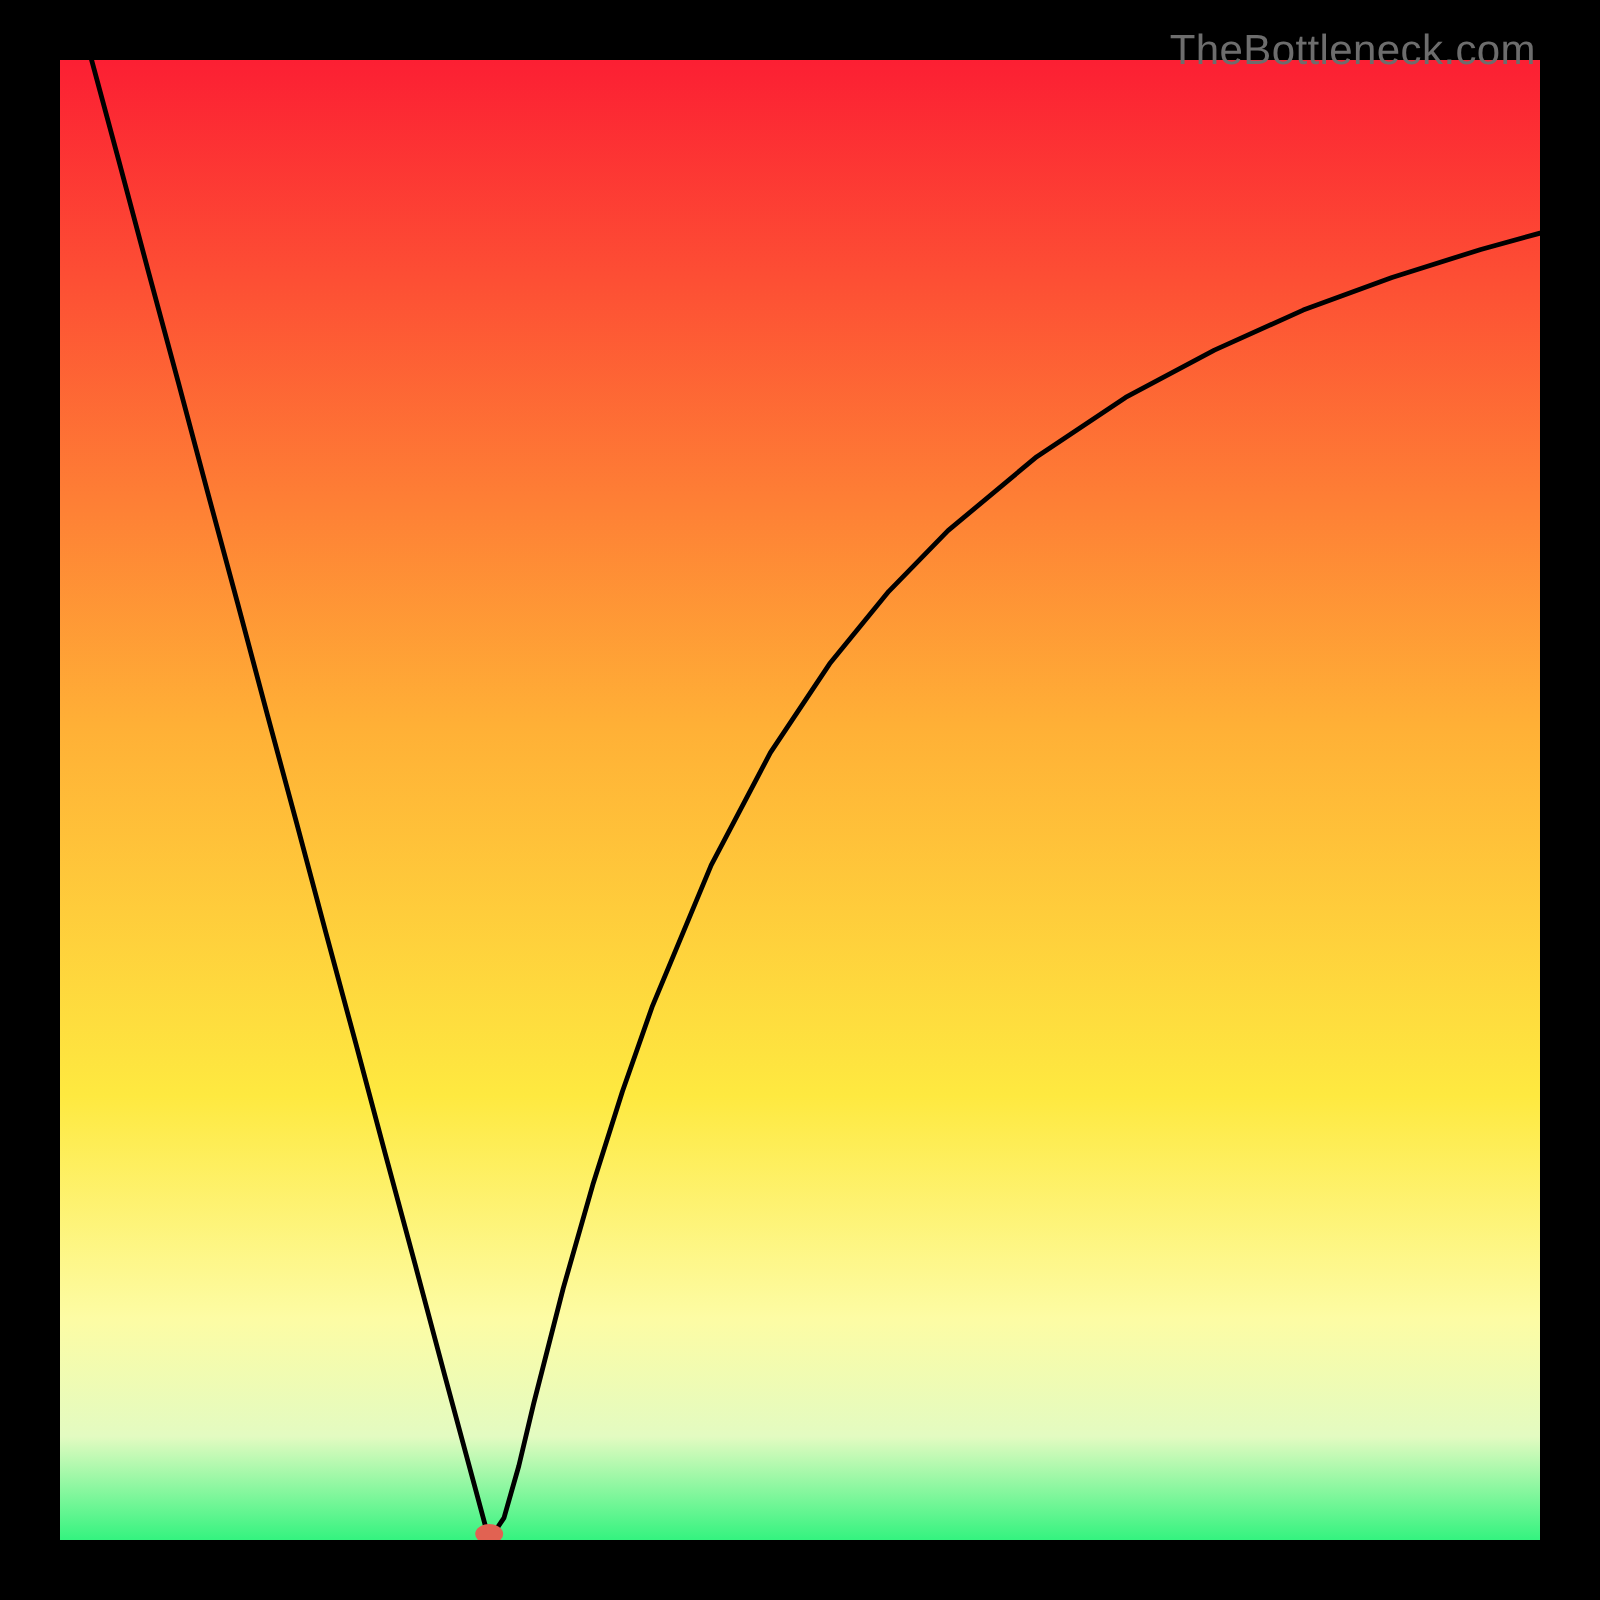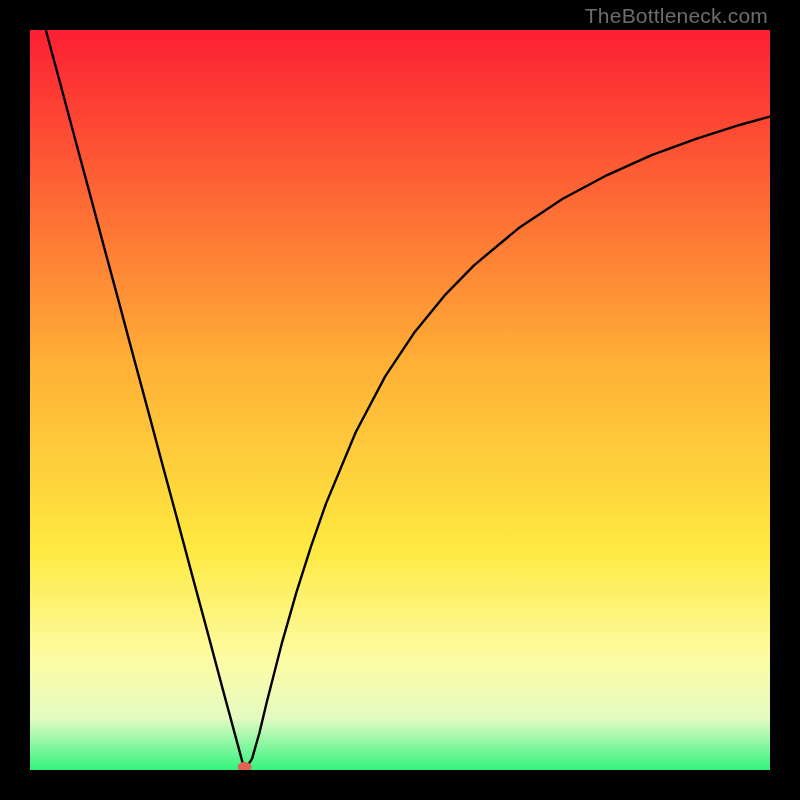--- a/index.html
+++ b/index.html
@@ -21,21 +21,21 @@
   }
   .plot-area {
     position: absolute;
     left: 0;
     top: 0;
     width: 740px;
     height: 740px;
   }
   .watermark {
     position: absolute;
-    top: 4px;
+    top: 14px;
     right: 32px;
     color: #6d6d6d;
     font-size: 21px;
     font-weight: 500;
     letter-spacing: 0.2px;
   }
 </style>
 </head>
 <body>
 

